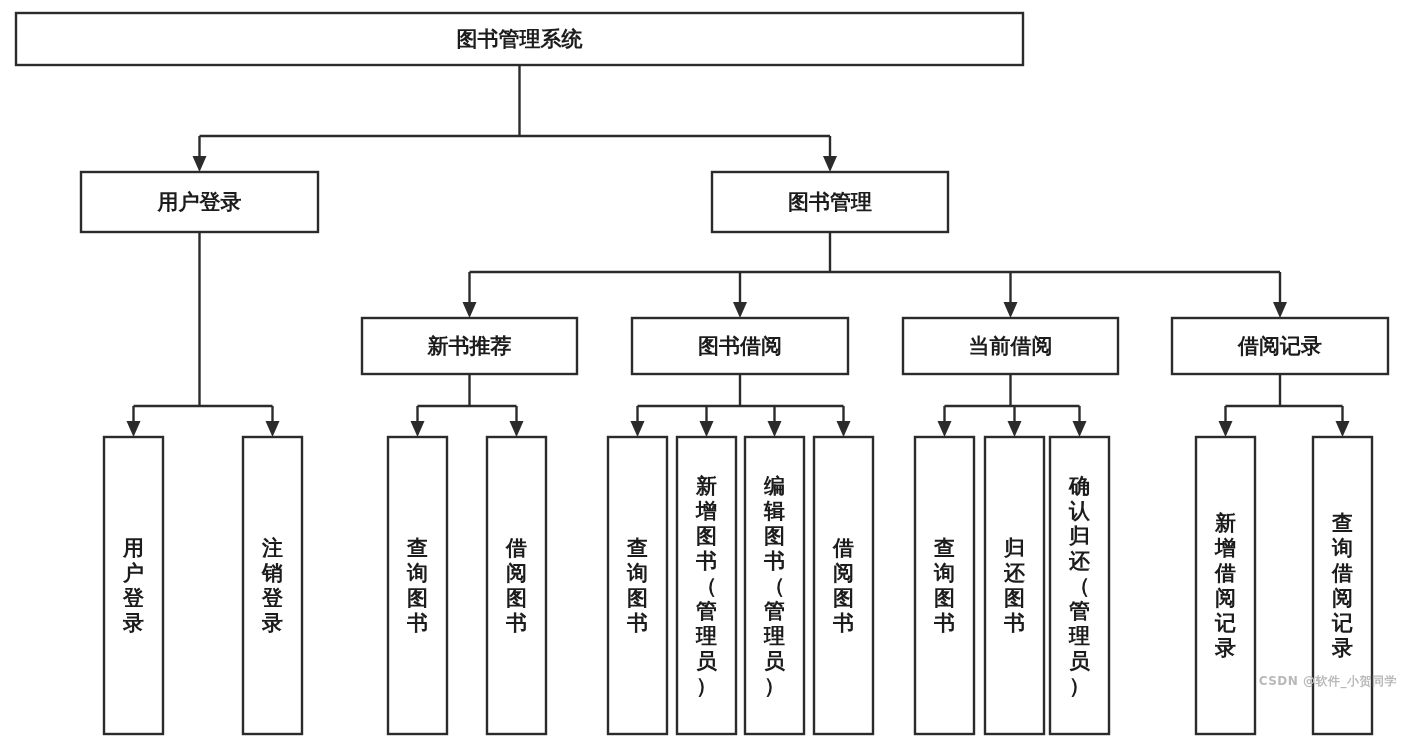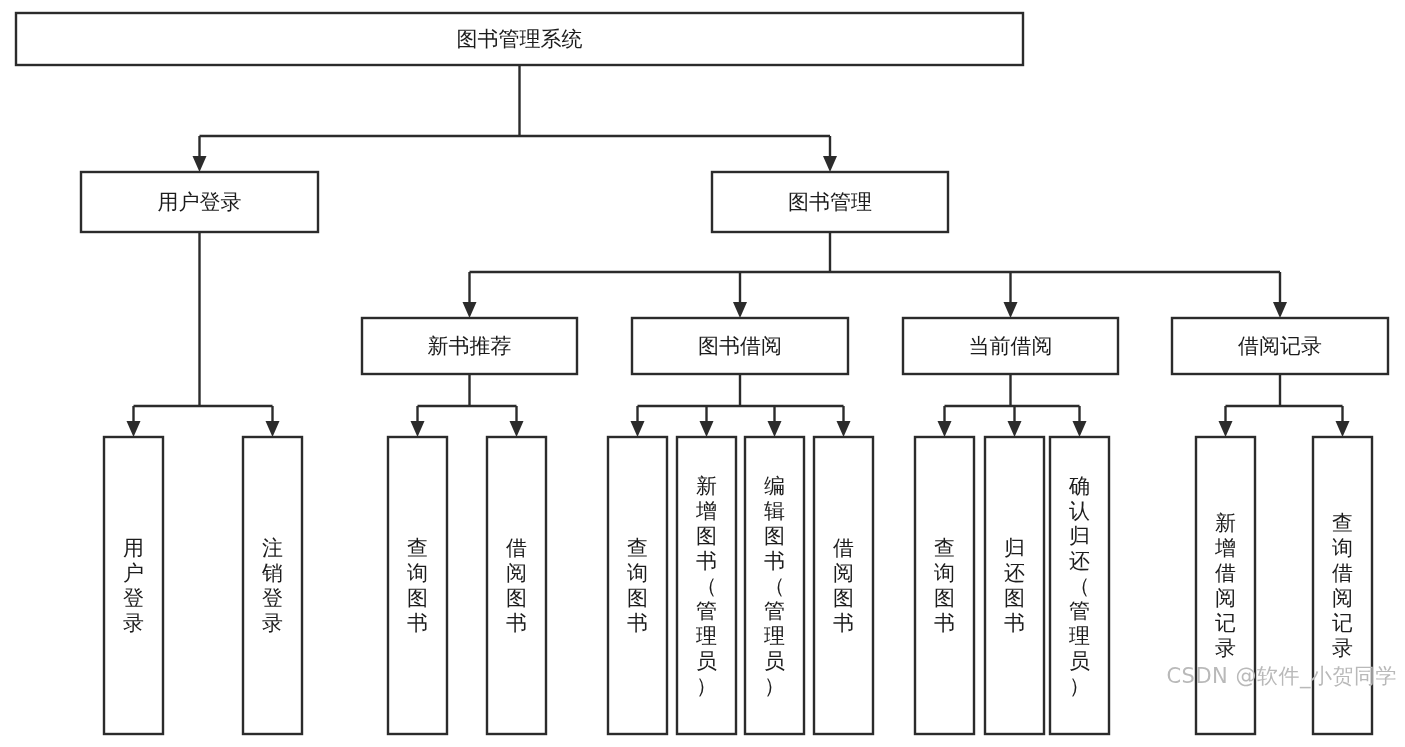--- a/index.html
+++ b/index.html
@@ -11,20 +11,21 @@
     width: 1405px;
     height: 747px;
     font-family: "DejaVu Sans", "Liberation Sans", sans-serif;
     overflow: hidden;
     position: relative;
   }
   #diagram-root {
     position: relative;
     width: 1405px;
     height: 696px;
+    font-weight: bold;
   }
   svg.diagram-canvas {
     position: absolute;
     top: 0;
     left: 0;
     width: 1405px;
     height: 747px;
     display: block;
   }
   .node-box {
@@ -53,21 +54,21 @@
   }
   .arrow-head {
     fill: #2b2b2b;
     stroke: none;
   }
   .watermark {
     position: absolute;
     right: 8px;
     bottom: 6px;
     font-family: "DejaVu Sans", "Liberation Sans", sans-serif;
-    font-size: 21px;
+    font-size: 12px;
     color: #b9b9b9;
     letter-spacing: 0.5px;
     white-space: nowrap;
     user-select: none;
   }
 </style>
 </head>
 <body>
 
 <div id="diagram-root">

